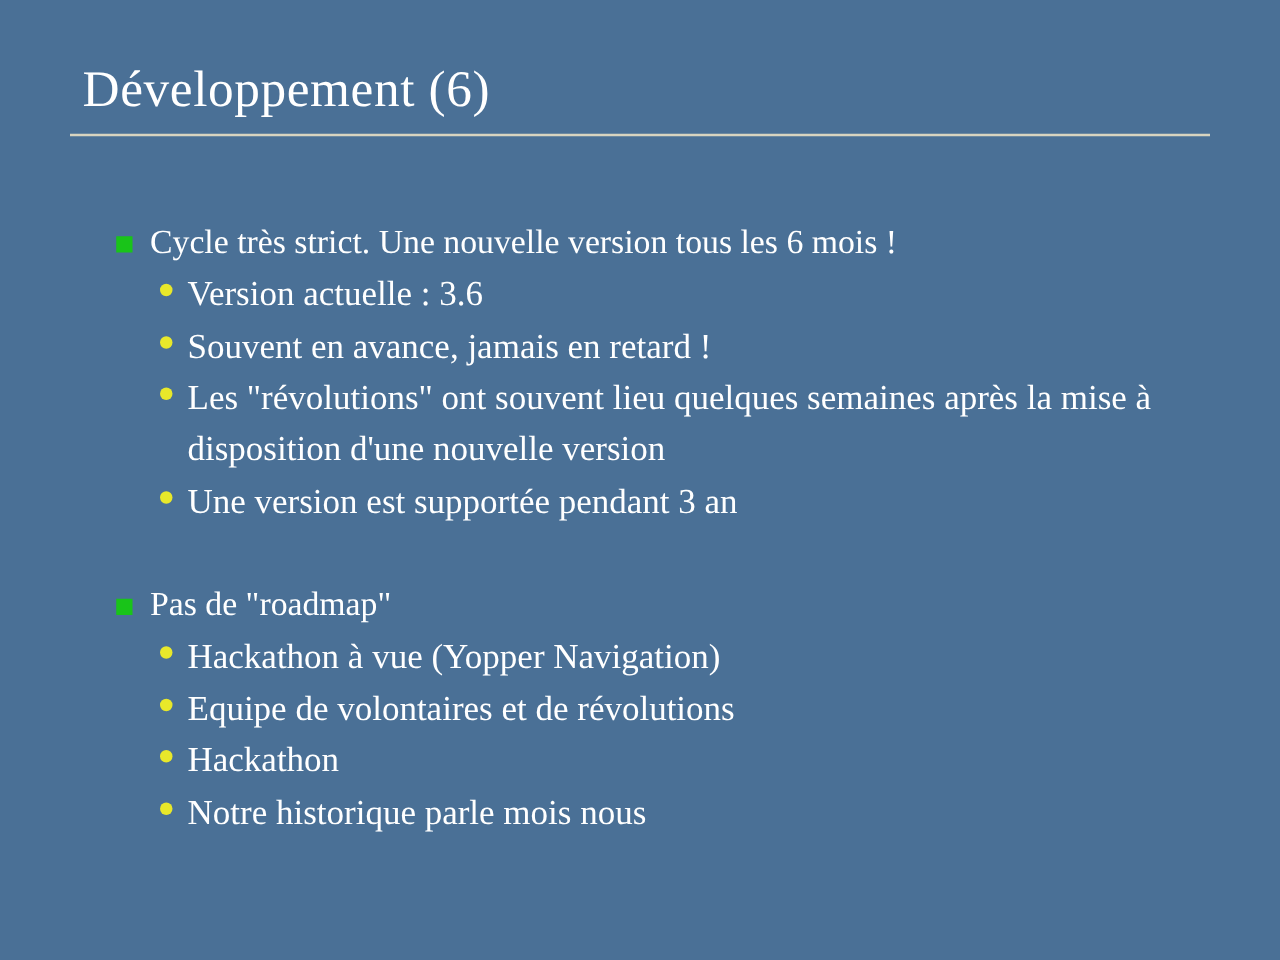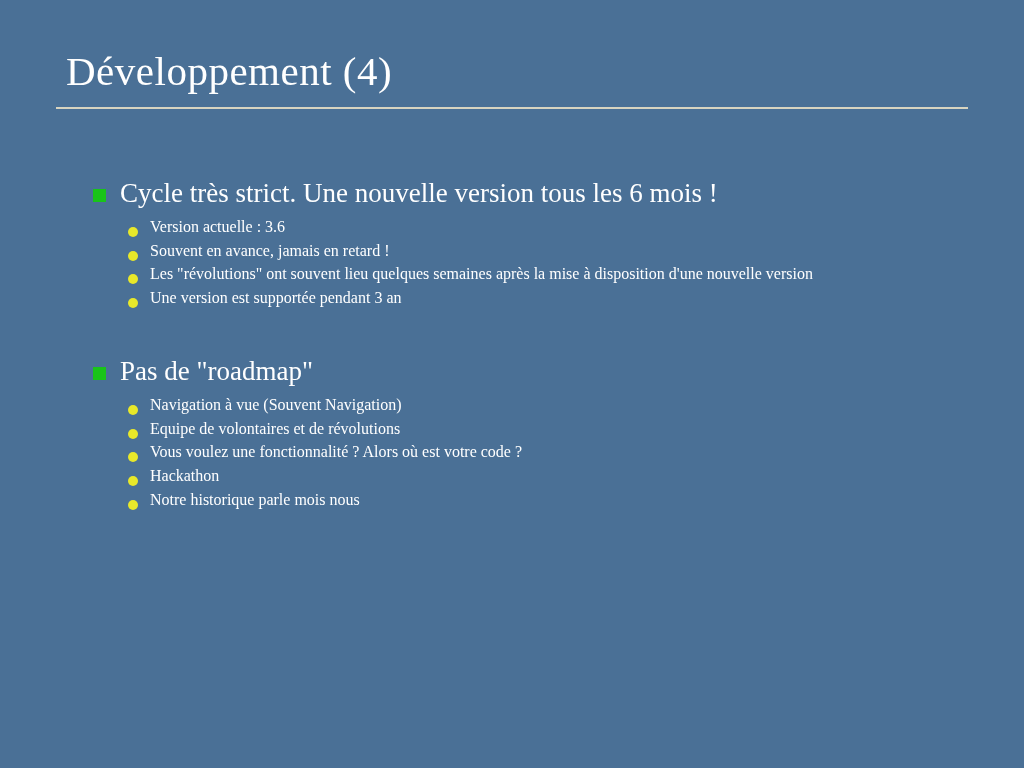--- a/index.html
+++ b/index.html
@@ -68,21 +68,21 @@
     background: #19c419;
   }
   ul.lvl2 {
     list-style: none;
     margin: 4px 0 0 0;
     padding: 0;
   }
   li.item2 {
     position: relative;
     padding-left: 30px;
-    font-size: 16px;
+    font-size: 28px;
     color: #ffffff;
     line-height: 1.48;
   }
   li.item2 > .bullet2 {
     position: absolute;
     left: 8px;
     top: 12px;
     width: 10px;
     height: 10px;
     border-radius: 50%;
@@ -91,21 +91,21 @@
   .group-gap {
     height: 42px;
   }
 </style>
 </head>
 <body>
 
 <div class="slide">
 
   <div class="title-area">
-    <div class="slide-title">Développement (4)</div>
+    <div class="slide-title">Développement (6)</div>
     <div class="title-rule"></div>
   </div>
 
   <div class="body-area">
     <ul class="lvl1">
 
       <li class="item1">
         <span class="bullet1"></span>
         <span>Cycle très strict. Une nouvelle version tous les 6 mois !</span>
         <ul class="lvl2">
@@ -129,29 +129,25 @@
       </li>
 
       <li class="group-gap"></li>
 
       <li class="item1">
         <span class="bullet1"></span>
         <span>Pas de "roadmap"</span>
         <ul class="lvl2">
           <li class="item2">
             <span class="bullet2"></span>
-            <span>Navigation à vue (Souvent Navigation)</span>
+            <span>Hackathon à vue (Yopper Navigation)</span>
           </li>
           <li class="item2">
             <span class="bullet2"></span>
             <span>Equipe de volontaires et de révolutions</span>
-          </li>
-          <li class="item2">
-            <span class="bullet2"></span>
-            <span>Vous voulez une fonctionnalité ? Alors où est votre code ?</span>
           </li>
           <li class="item2">
             <span class="bullet2"></span>
             <span>Hackathon</span>
           </li>
           <li class="item2">
             <span class="bullet2"></span>
             <span>Notre historique parle mois nous</span>
           </li>
         </ul>

